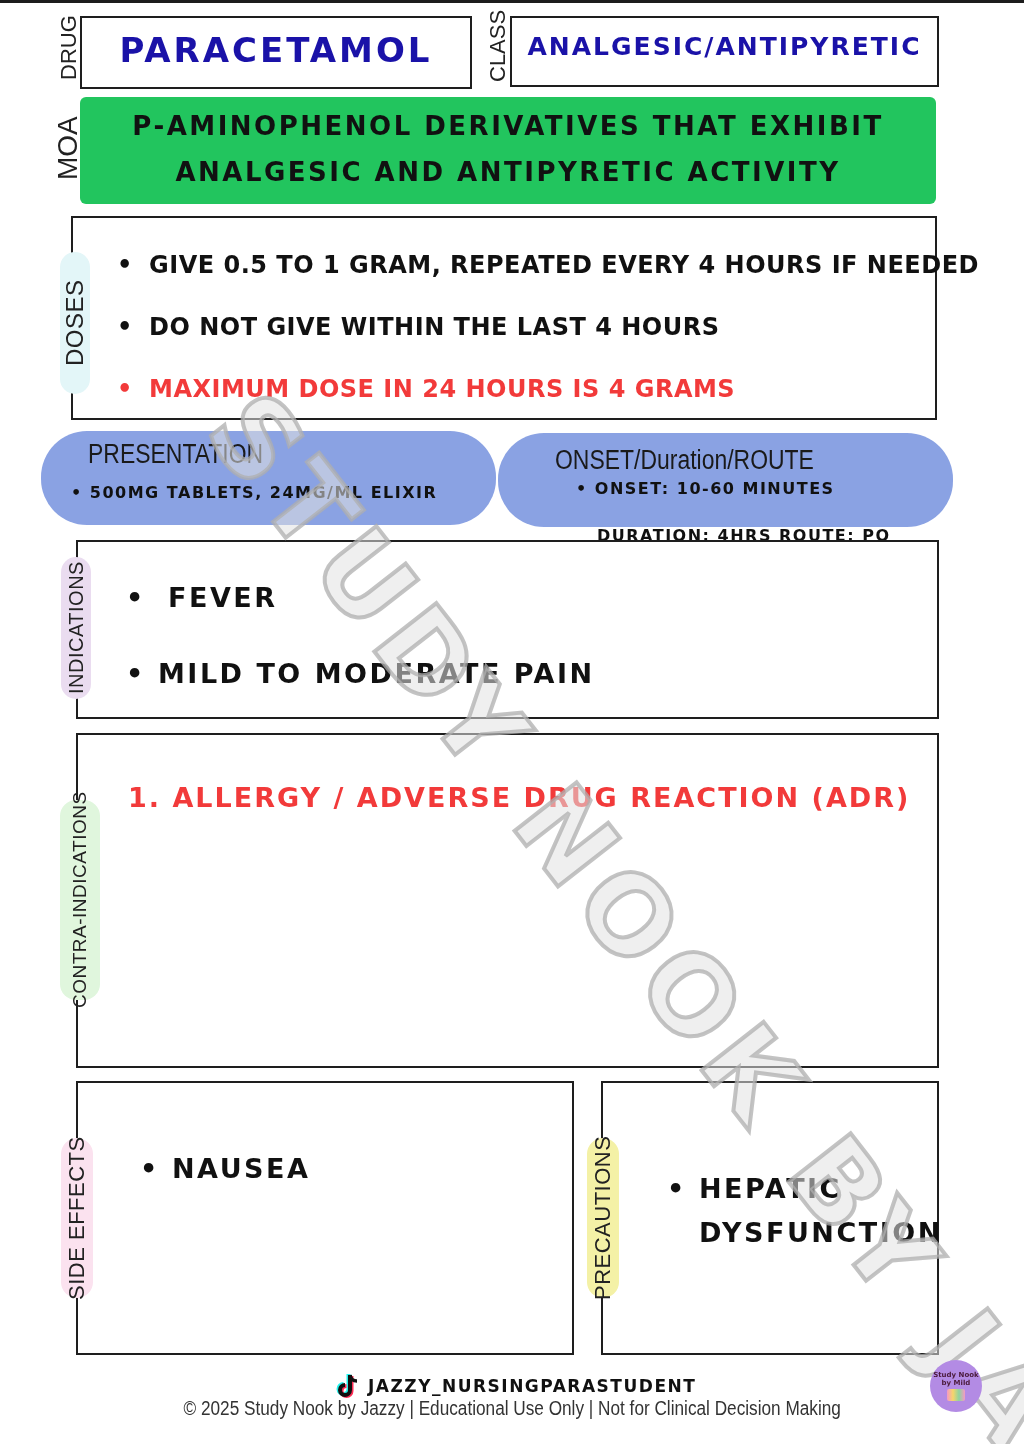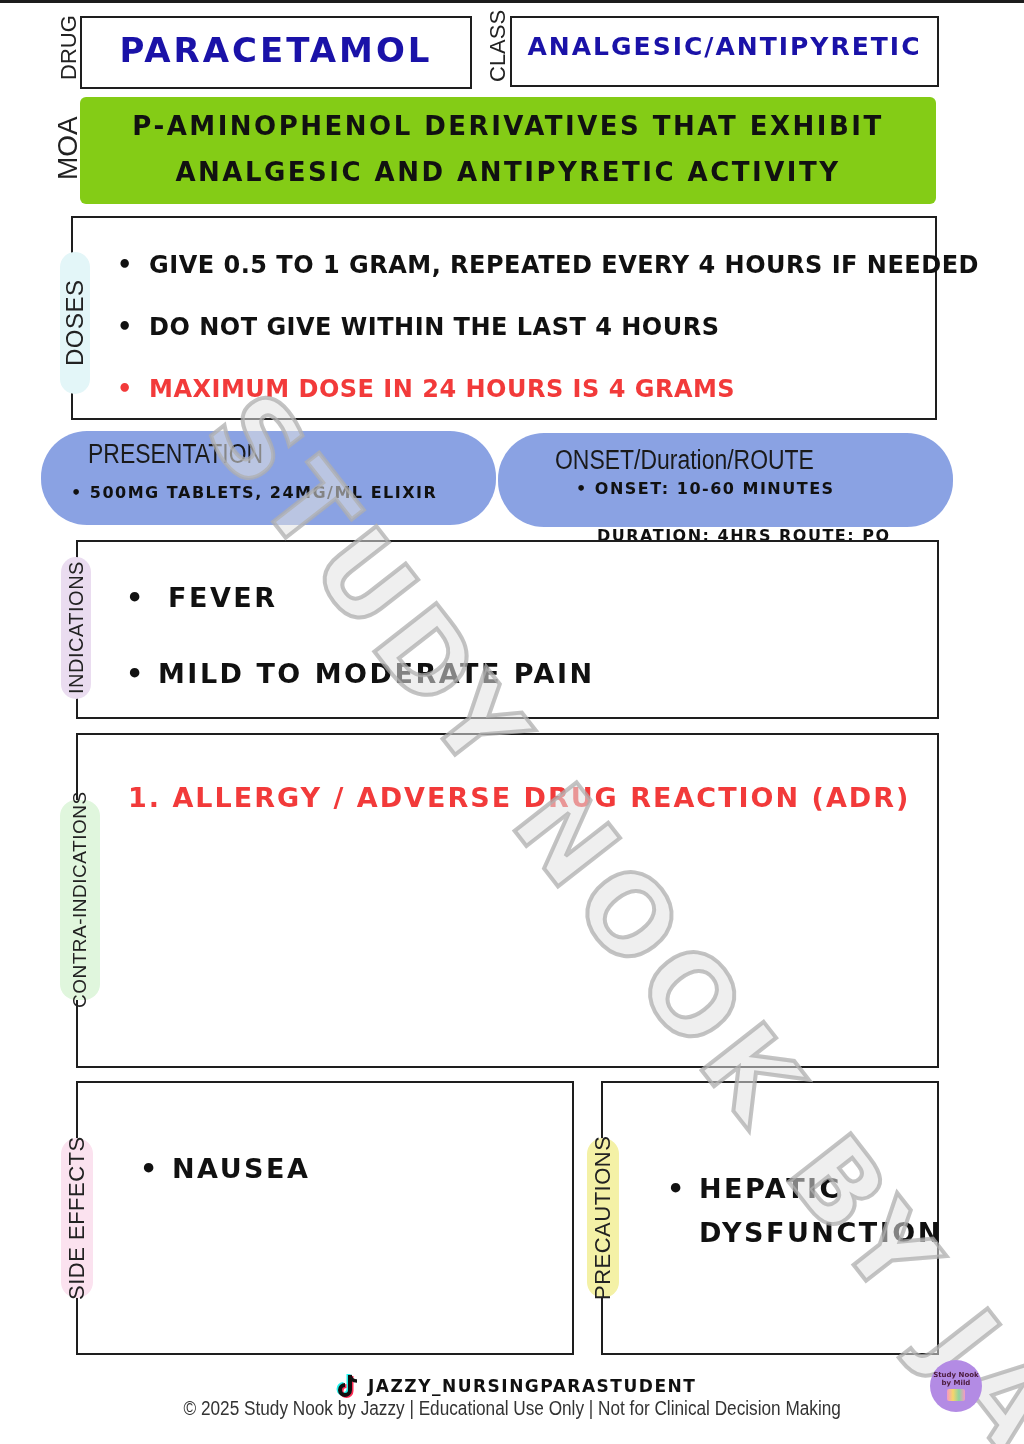--- a/index.html
+++ b/index.html
@@ -33,21 +33,21 @@
   .box { position: absolute; border: 2.5px solid #1e1e1e; background: transparent; }
 
   
   #drug-box { left: 80px; top: 16px; width: 392px; height: 73px; }
   #class-box { left: 510px; top: 16px; width: 429px; height: 71px; }
   .title-blue { color: #1a12a8; font-weight: bold; text-transform: uppercase; position: absolute; width: 100%; text-align: center; }
   #drug-name { top: 12px; font-size: 34px; letter-spacing: 3px; }
   #class-name { top: 14px; font-size: 25px; letter-spacing: 2px; }
 
   
-  #moa-box { position: absolute; left: 80px; top: 97px; width: 856px; height: 107px; background: #84cc16; border-radius: 6px; }
+  #moa-box { position: absolute; left: 80px; top: 97px; width: 856px; height: 107px; background: #22c55e; border-radius: 6px; }
   #moa-text { position: absolute; left: 0; top: 6px; width: 100%; text-align: center; font-size: 26px; line-height: 46px; font-weight: bold; letter-spacing: 2.5px; text-transform: uppercase; color: #111; }
 
   
   #doses-box { left: 71px; top: 216px; width: 866px; height: 204px; }
   .bullet-list { position: absolute; list-style: none; }
   .bullet-list li { position: relative; padding-left: 32px; }
   .bullet-list li::before { content: "•"; position: absolute; left: 0; top: 0; }
   #doses-list { left: 44px; top: 16px; }
   #doses-list li { font-size: 24px; font-weight: bold; line-height: 62px; text-transform: uppercase; letter-spacing: 0.5px; white-space: nowrap; }
   .red { color: #f23a3a; }

